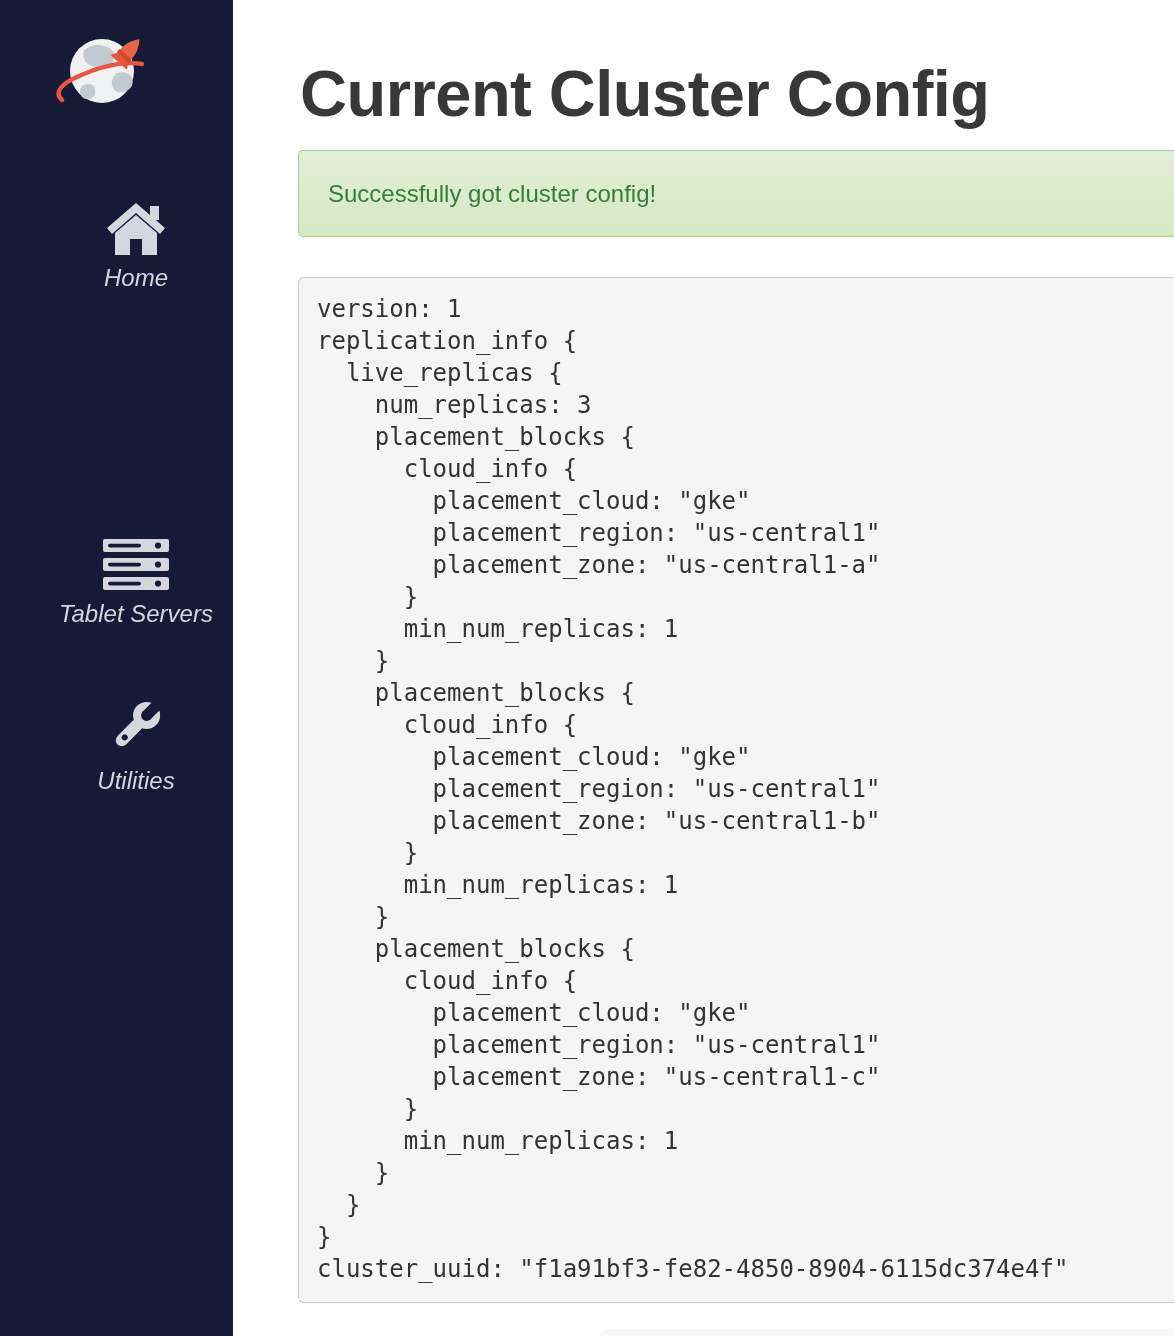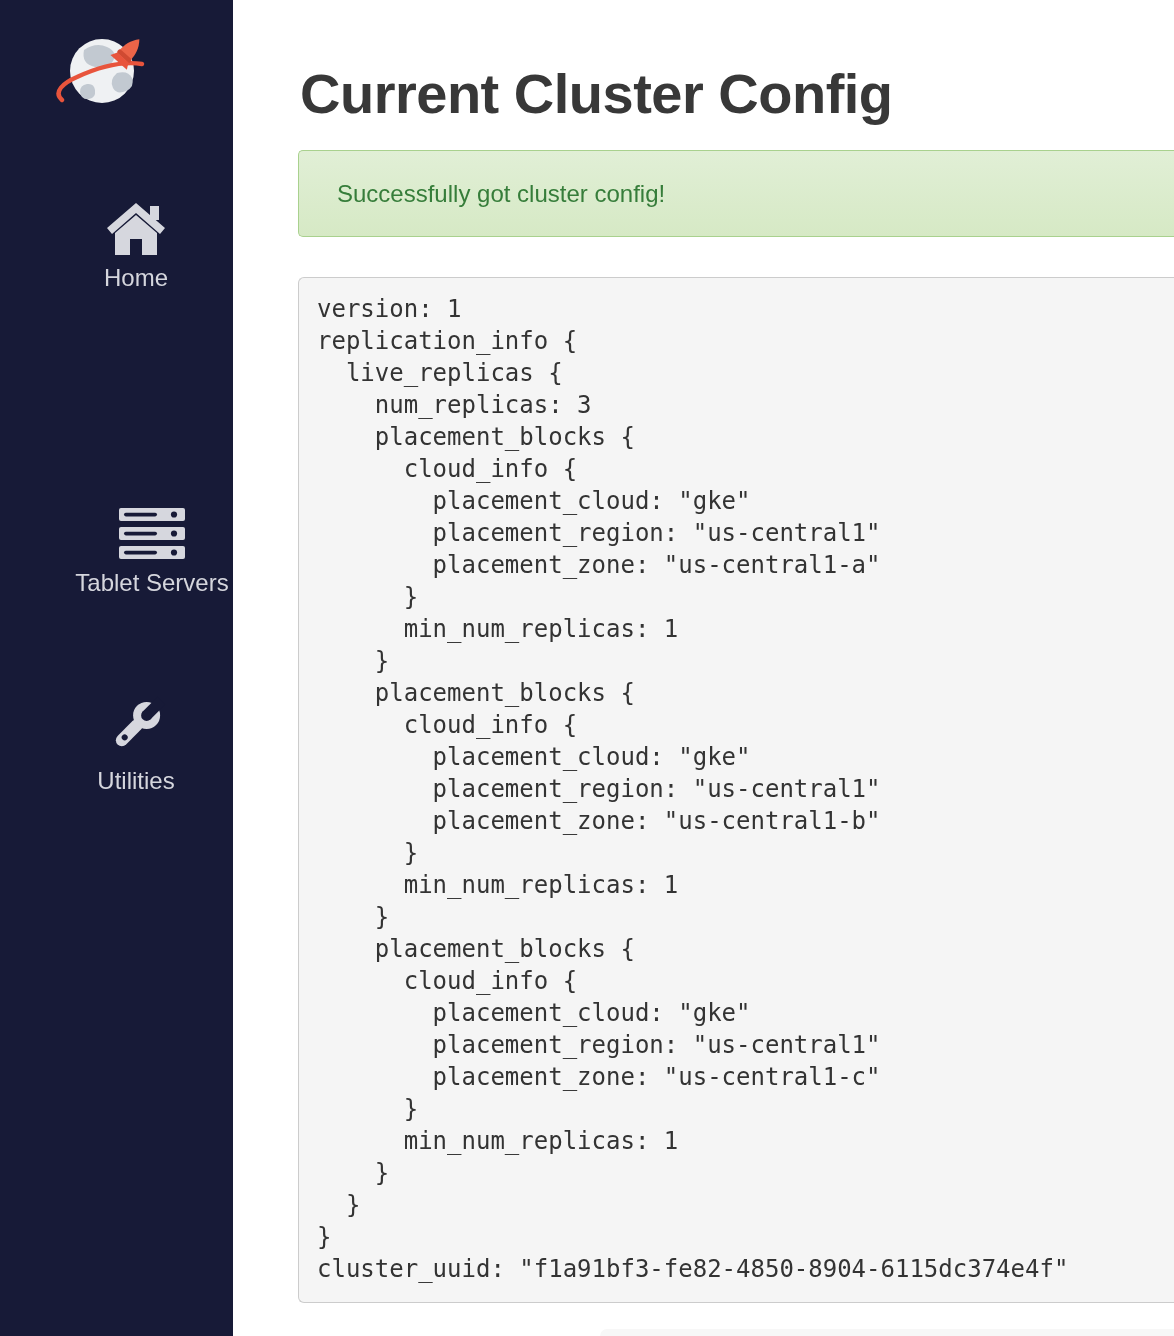--- a/index.html
+++ b/index.html
@@ -7,44 +7,44 @@
     width:1174px;height:1336px;position:relative;overflow:hidden;
     background:#ffffff;font-family:"Liberation Sans",sans-serif;
   }
   
   .sidebar{
     position:absolute;left:0;top:0;width:233px;height:1336px;
     background:#171a37;
   }
   .logo-wrap{position:absolute;left:56px;top:32px;width:92px;height:76px;}
   .nav-item{
-    position:absolute;left:0;width:272px;text-align:center;cursor:pointer;
+    position:absolute;left:0;width:272px;text-align:center;cursor:pointer;font-style:italic;
   }
   .nav-item .icn{display:flex;justify-content:center;align-items:flex-end;height:54px;}
   .nav-item .lbl{
     margin-top:10px;color:#d5d6dd;font-size:24px;line-height:26px;
     font-family:"Liberation Sans",sans-serif;
   }
   #nav-home{top:201px;}
   #nav-tables{top:369px;}
-  #nav-tservers{top:506px;padding-left:16px;}
+  #nav-tservers{top:537px;}
   #nav-utilities{top:704px;text-align:center;}
   
   .page-title{
     position:absolute;left:300px;top:60px;margin:0;
-    font-size:56px;line-height:68px;font-weight:bold;color:#383838;
+    font-size:65px;line-height:68px;font-weight:bold;color:#383838;
     letter-spacing:-0.5px;white-space:nowrap;
   }
   .alert-success{
     position:absolute;left:298px;top:150px;right:0;height:87px;
     box-sizing:border-box;
     background:linear-gradient(180deg,#e1efd6 0%,#d6e9c5 100%);
     border:1px solid #a9d18e;border-right:none;
     border-radius:5px 0 0 5px;
-    display:flex;align-items:center;padding-left:38px;
+    display:flex;align-items:center;padding-left:29px;
     color:#367d3a;font-size:24px;
   }
   .config-pre{
     position:absolute;left:298px;top:277px;right:0;height:994px;
     margin:0;box-sizing:content-box;
     background:#f5f5f5;border:1px solid #cccccc;border-right:none;
     border-radius:6px 0 0 6px;
     padding:15px 8px 15px 18px;
     font-family:"DejaVu Sans Mono",monospace;
     font-size:24px;line-height:32px;color:#333333;

